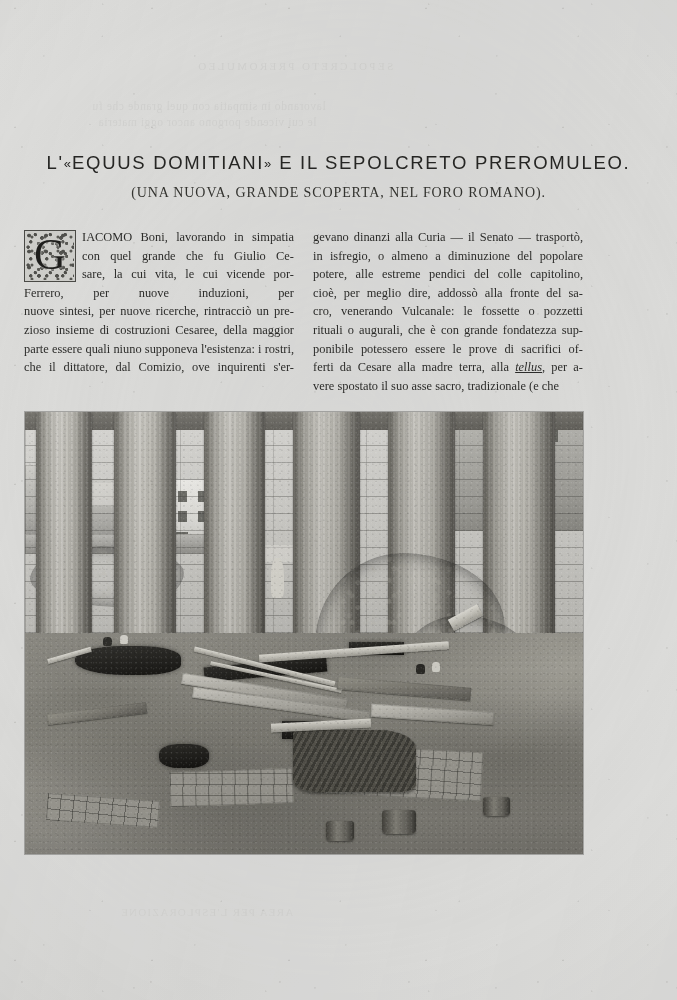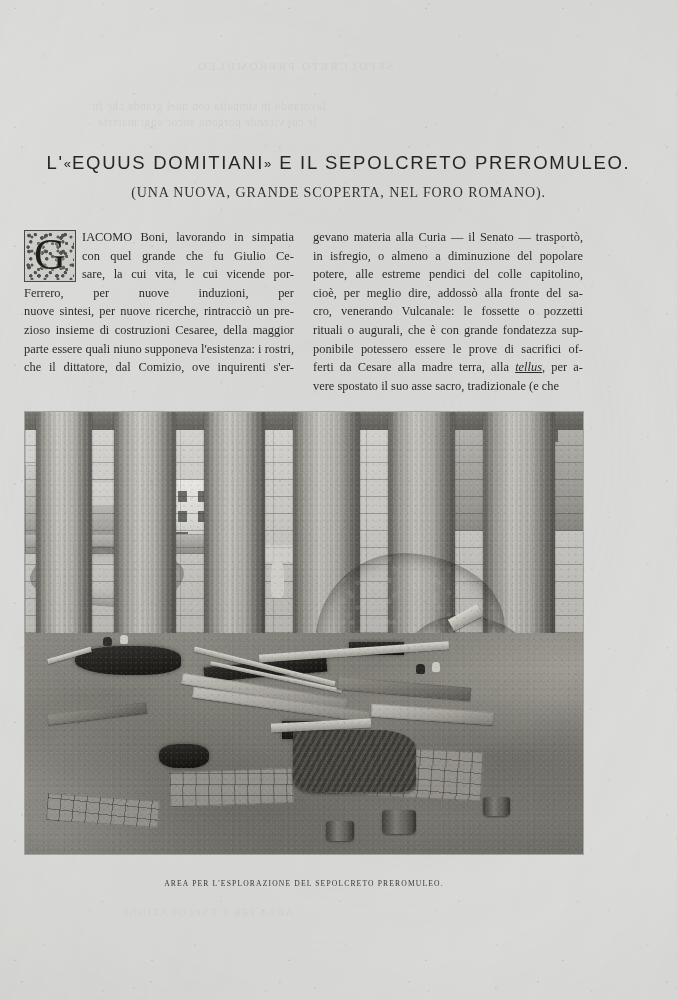--- a/index.html
+++ b/index.html
@@ -383,21 +383,21 @@
         <span class="ln j">sare, la cui vita, le cui vicende por-</span>
         <span class="ln j">Ferrero, per nuove induzioni, per</span>
       </span>
       <span class="ln j">nuove sintesi, per nuove ricerche, rintracciò un pre-</span>
       <span class="ln j">zioso insieme di costruzioni Cesaree, della maggior</span>
       <span class="ln j">parte essere quali niuno supponeva l'esistenza: i rostri,</span>
       <span class="ln j">che il dittatore, dal Comizio, ove inquirenti s'er-</span>
     </div>
 
     <div class="col col-right">
-      <span class="ln j">gevano materia alla Curia — il Senato — trasportò,</span>
+      <span class="ln j">gevano dinanzi alla Curia — il Senato — trasportò,</span>
       <span class="ln j">in isfregio, o almeno a diminuzione del popolare</span>
       <span class="ln j">potere, alle estreme pendici del colle capitolino,</span>
       <span class="ln j">cioè, per meglio dire, addossò alla fronte del sa-</span>
       <span class="ln j">cro, venerando Vulcanale: le fossette o pozzetti</span>
       <span class="ln j">rituali o augurali, che è con grande fondatezza sup-</span>
       <span class="ln j">ponibile potessero essere le prove di sacrifici of-</span>
       <span class="ln j"><span>ferti da Cesare alla madre terra, alla </span><em>tellus</em><span>, per a-</span></span>
       <span class="ln j last">vere spostato il suo asse sacro, tradizionale (e che</span>
     </div>
   </div>
@@ -512,17 +512,16 @@
       <div class="worker" style="left:14%; top:2%;  width:1.6%; height:4%;"></div>
       <div class="worker light" style="left:17%; top:1%;  width:1.4%; height:4%;"></div>
       <div class="worker" style="left:70%; top:14%; width:1.6%; height:4.5%;"></div>
       <div class="worker light" style="left:73%; top:13%; width:1.4%; height:4.5%;"></div>
     </div>
 
     <div class="plate-grain"></div>
     <div class="plate-tone"></div>
   </div>
 
-  <div class="caption">AREA PER L'ESPLORAZIONE DEL SEPOLCRETO PREROMULEO.</div>
 
   <div class="paper-grain"></div>
   <div class="paper-speckle"></div>
 </div>
 
 </body></html>

